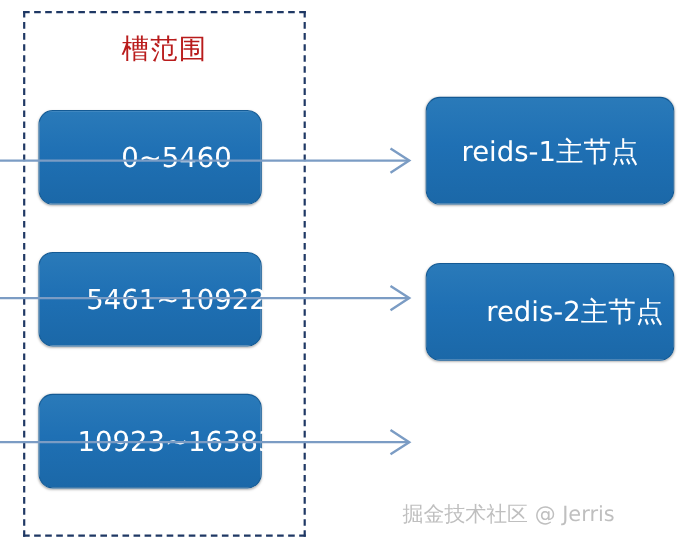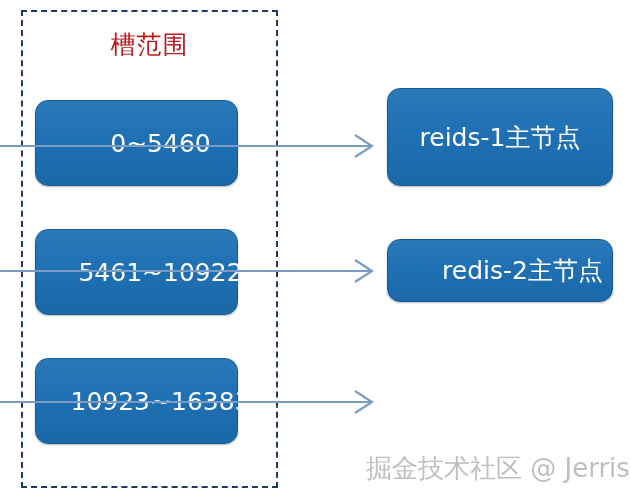--- a/index.html
+++ b/index.html
@@ -75,39 +75,39 @@
   .node-left.n2 { top: 229px; }
   .node-left.n3 { top: 358px; }
 
   .node-right {
     left: 375px;
     width: 226px;
     font-size: 25px;
     margin-left: 12px;
   }
   .node-right.m1 { top: 88px;  height: 98px; }
-  .node-right.m2 { top: 239px; height: 63px; padding-left: 45px; }
+  .node-right.m2 { top: 239px; height: 89px; padding-left: 45px; }
   .node-right.m3 { top: 364px; height: 77px; }
 
   
   .connector {
     position: absolute;
     left: 0;
     top: 0;
     width: 631px;
     height: 498px;
     pointer-events: none;
   }
 
   
   .watermark {
     position: absolute;
     left: 366px;
     top: 455px;
-    font-size: 26px;
+    font-size: 19px;
     line-height: 26px;
     color: #BFBFBF;
     font-family: "DejaVu Sans", "Liberation Sans", sans-serif;
     white-space: nowrap;
     text-shadow: 0 1px 0 rgba(255,255,255,0.85);
   }
 </style>
 </head>
 <body>
 

